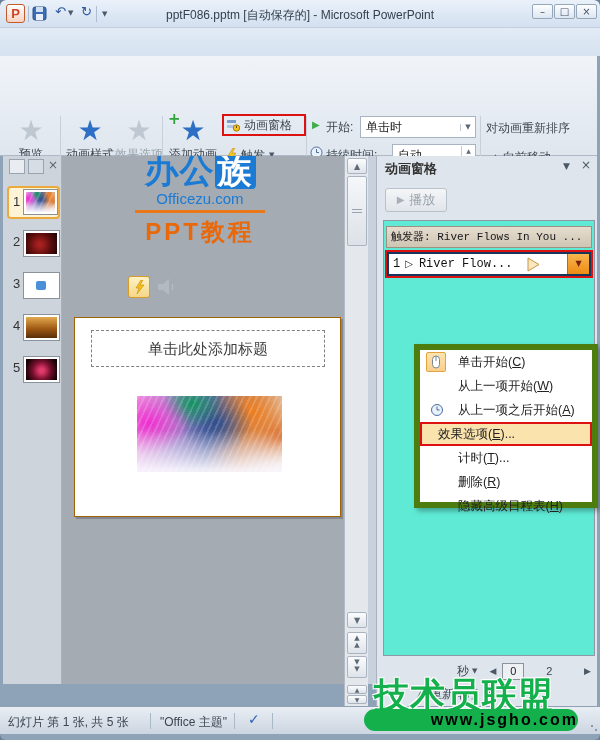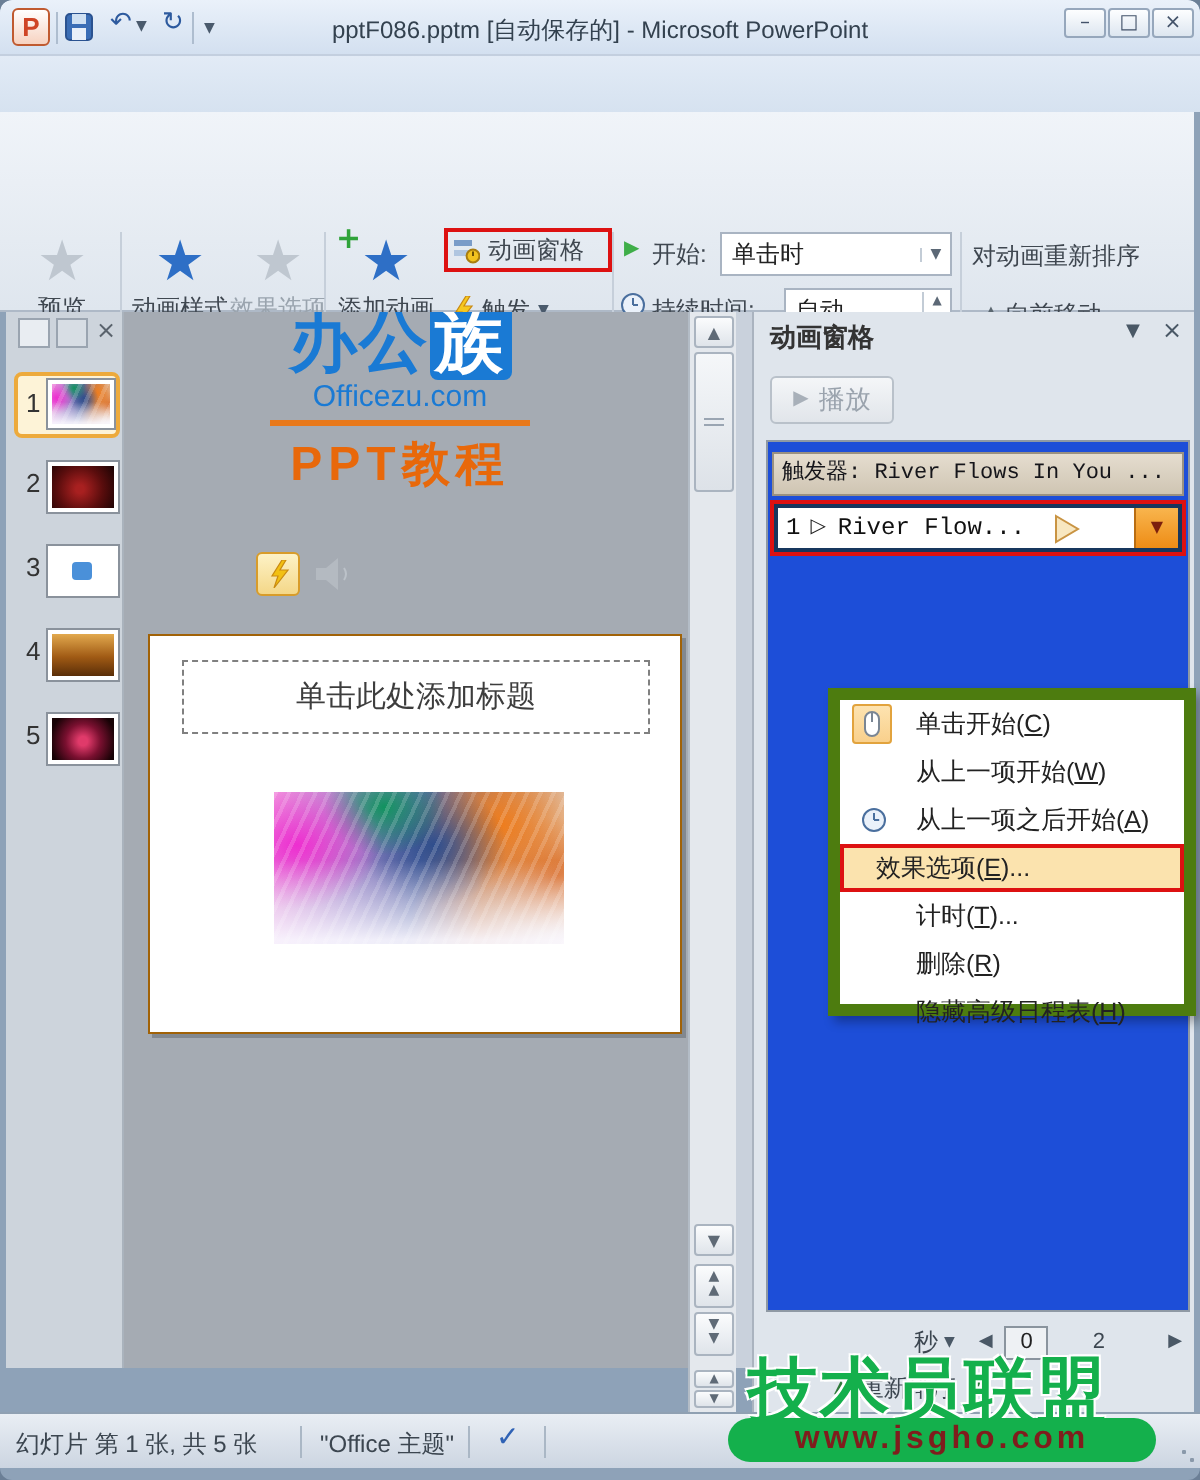--- a/index.html
+++ b/index.html
@@ -91,21 +91,21 @@
   background:linear-gradient(#fbfcfd,#dfe4ea);color:#5f6a76}
 .splitter{left:368px;top:156px;width:8px;height:528px;background:#c9d1dc}
 
 
 .animpane{left:376px;top:156px;width:221px;height:550px;background:#dfe5ec;border-left:1px solid #aab3bf}
 .ap-title{left:8px;top:4px;font-size:13px;font-weight:bold;color:#333}
 .ap-hbtn{top:6px;font-size:9px;color:#4a5866}
 .playbtn{left:8px;top:32px;width:62px;height:24px;border:1px solid #b9c1ca;border-radius:3px;
   background:linear-gradient(#f4f6f8,#e1e5ea);display:flex;align-items:center;justify-content:center;
   gap:5px;font-size:13px;color:#9aa3ad}
-.listbox{left:6px;top:64px;width:212px;height:436px;background:#1d4ed8;border:1px solid #8f99a4}
+.listbox{left:6px;top:64px;width:212px;height:436px;background:#5eead4;border:1px solid #8f99a4}
 .trigbar{left:2px;top:5px;width:206px;height:22px;background:linear-gradient(#e5ddcf,#cfc5b3);
   border:1px solid #9a9181;font-family:"Liberation Mono",monospace;font-size:11px;color:#15151a;
   line-height:20px;padding-left:4px;white-space:nowrap;overflow:hidden}
 .animitem{left:1px;top:29px;width:208px;height:28px;border:2px solid #dd1111}
 .animitem .navy{width:100%;height:100%;border:2px solid #17365d;background:#fff;
   display:flex;align-items:center;font-family:"Liberation Mono",monospace;font-size:12px;color:#111}
 .itemdd{width:22px;height:100%;margin-left:auto;background:linear-gradient(#f8b54e,#ee8c15);
   border-left:1px solid #b96d12;text-align:center;font-size:8px;color:#7c1f0d;line-height:19px}
 .menu{left:30px;top:123px;width:184px;height:164px;background:#fff;border:6px solid #4d7c0f;
   box-shadow:3px 3px 5px rgba(0,0,0,.3)}
@@ -127,21 +127,21 @@
   font-size:13px;color:#222;line-height:21px;padding-left:8px}
 .notescroll{left:344px;top:684px;width:24px;height:22px;background:#e4e8ed;border-left:1px solid #b3bcc6}
 .statusbar{left:0;top:706px;width:600px;height:28px;background:linear-gradient(#e9eef4,#ccd5e1);
   border-top:1px solid #8fa0b2;font-size:12px;color:#3c4650}
 .ssep{top:712px;width:1px;height:16px;background:#aab7c5}
 
 
 .wm-brand{left:374px;top:672px;font-size:35px;font-weight:bold;color:#14b04c;letter-spacing:1px;
   white-space:nowrap;text-shadow:1px 1px 0 #fff,-1px -1px 0 #fff,1px -1px 0 #fff,-1px 1px 0 #fff;z-index:60}
 .wm-pill{left:364px;top:709px;width:214px;height:22px;background:#14b04c;border-radius:11px;
-  color:#7f1d1d;font-weight:bold;font-size:16px;text-align:center;line-height:22px;letter-spacing:2px;z-index:61}
+  color:#000000;font-weight:bold;font-size:16px;text-align:right;line-height:22px;letter-spacing:2px;z-index:61}
 .grip{left:590px;top:724px;width:8px;height:8px;z-index:5;
   background:radial-gradient(circle at 2px 2px,#8a99aa 1px,transparent 1.2px),
              radial-gradient(circle at 6px 6px,#8a99aa 1px,transparent 1.2px);}
 </style>
 </head>
 <body>
 
 <div id="root">
 
   <div class="abs titlebar">

